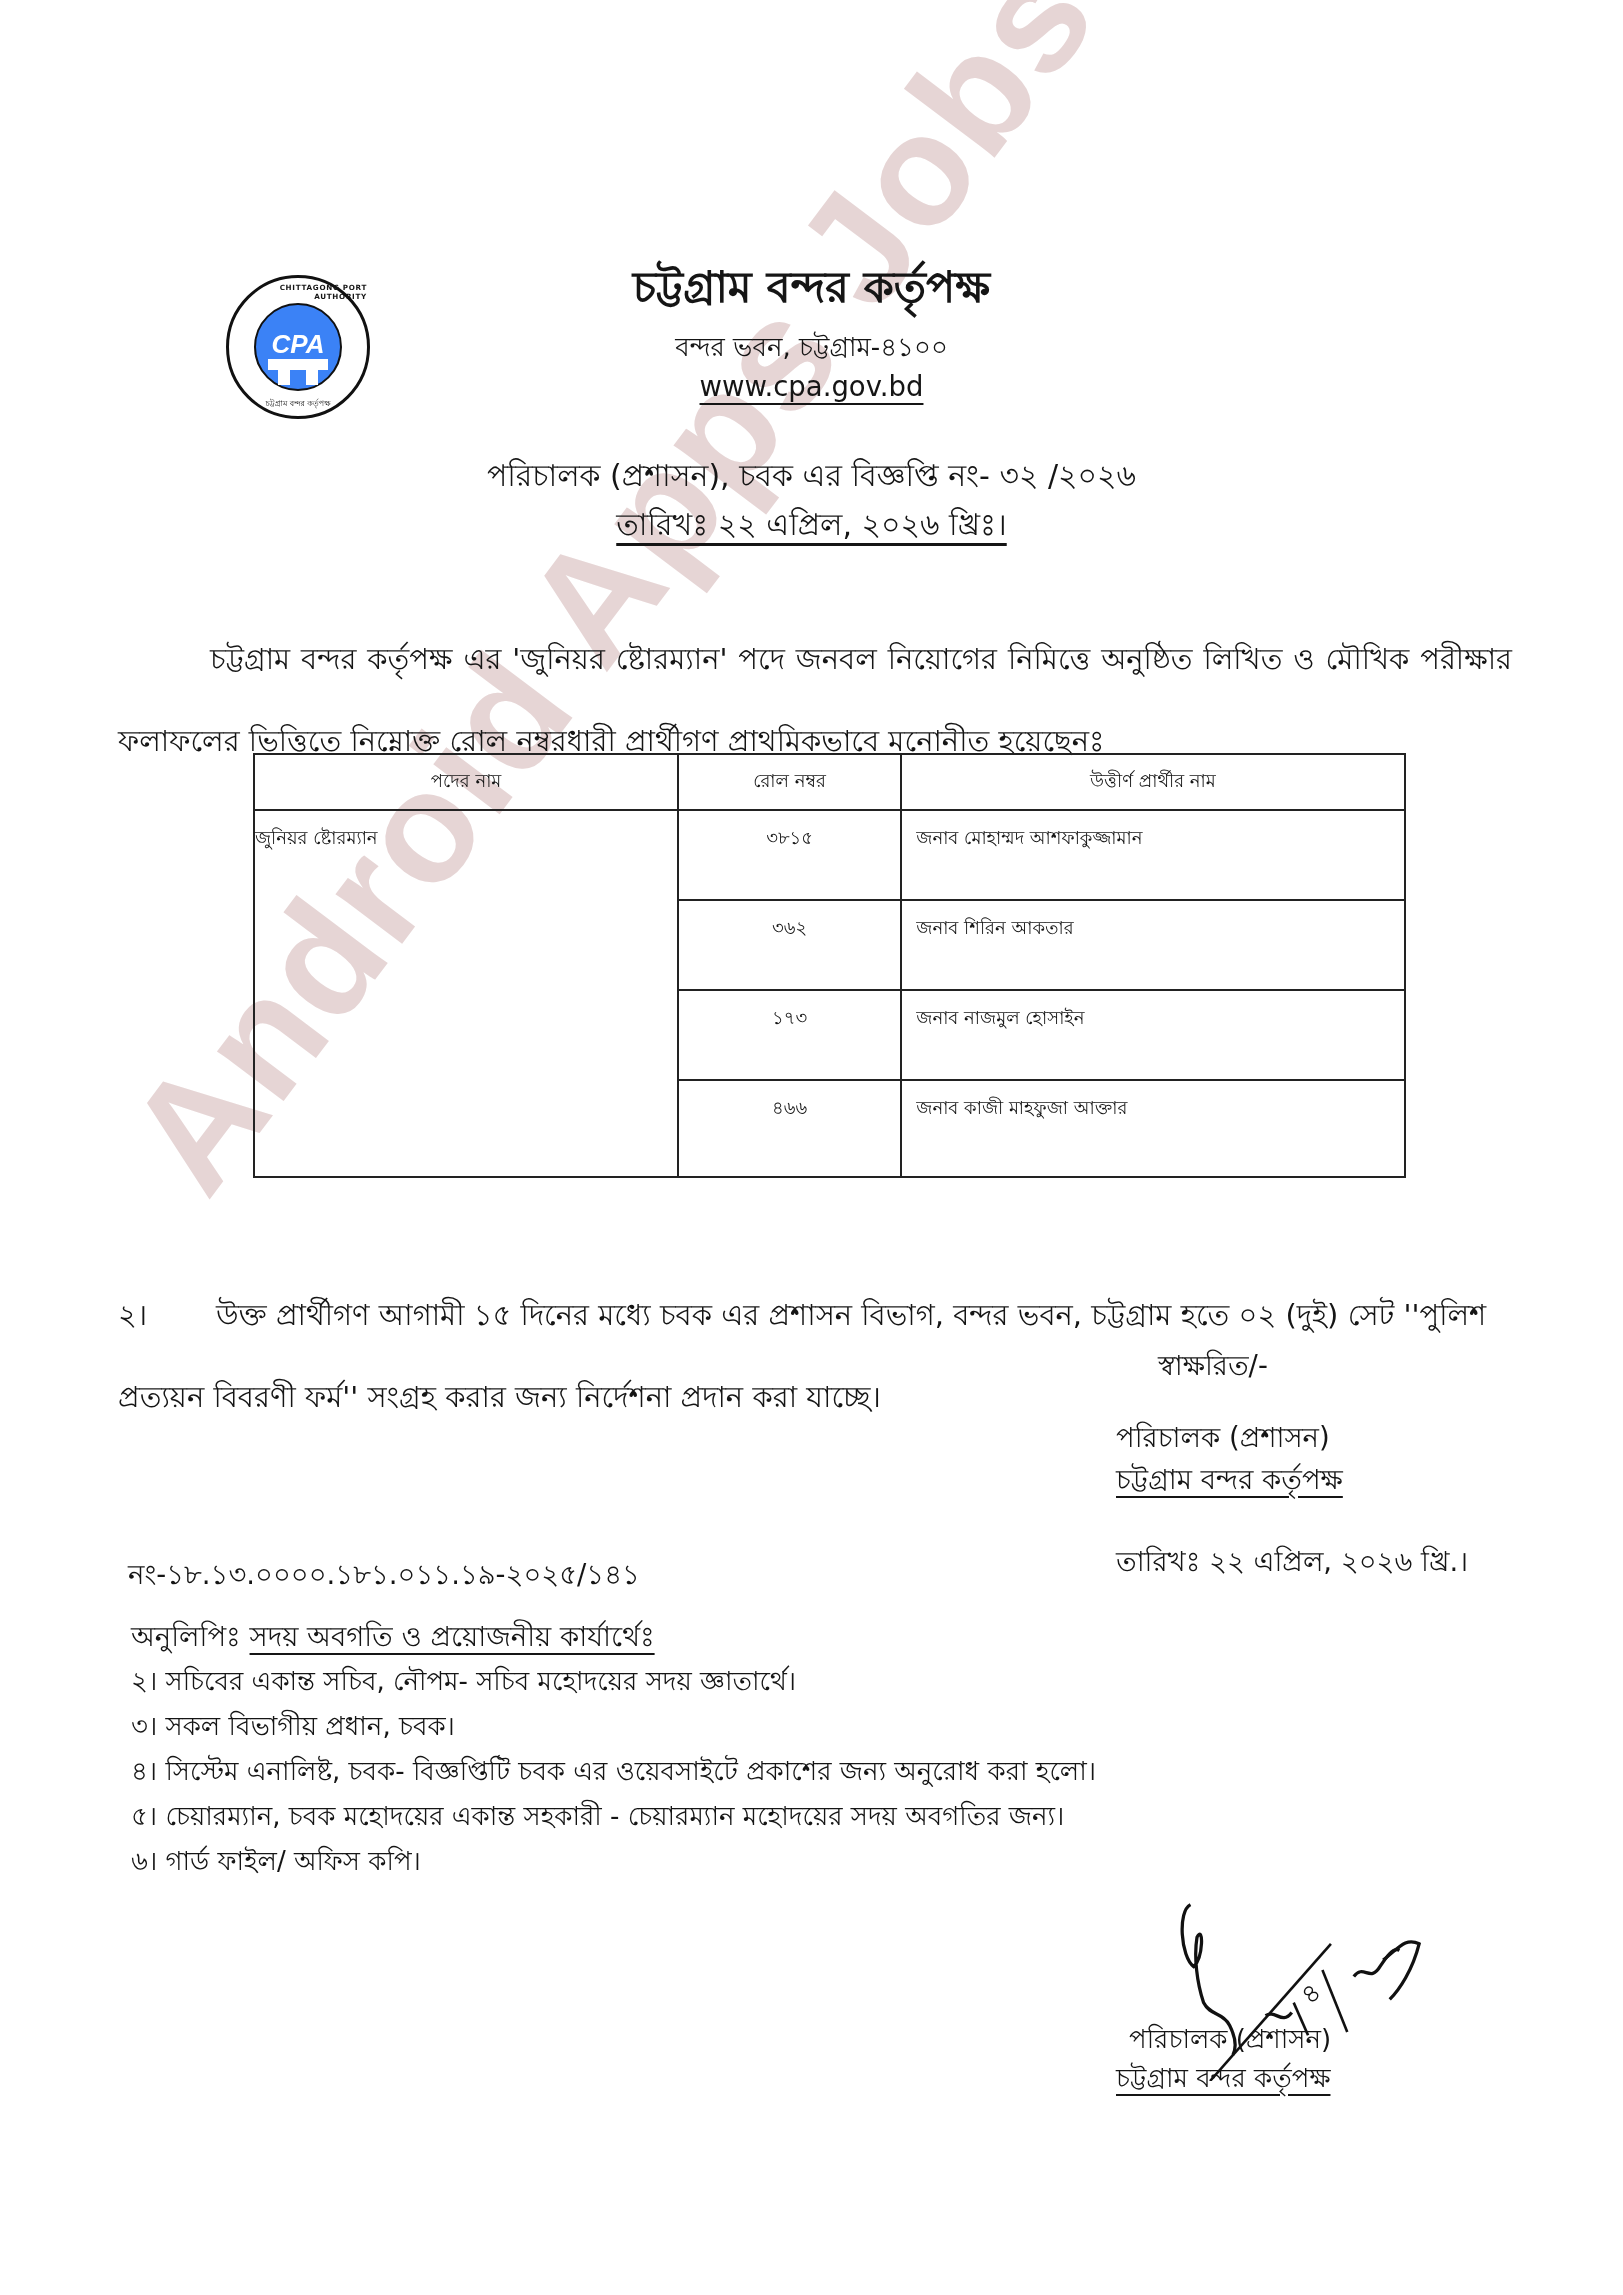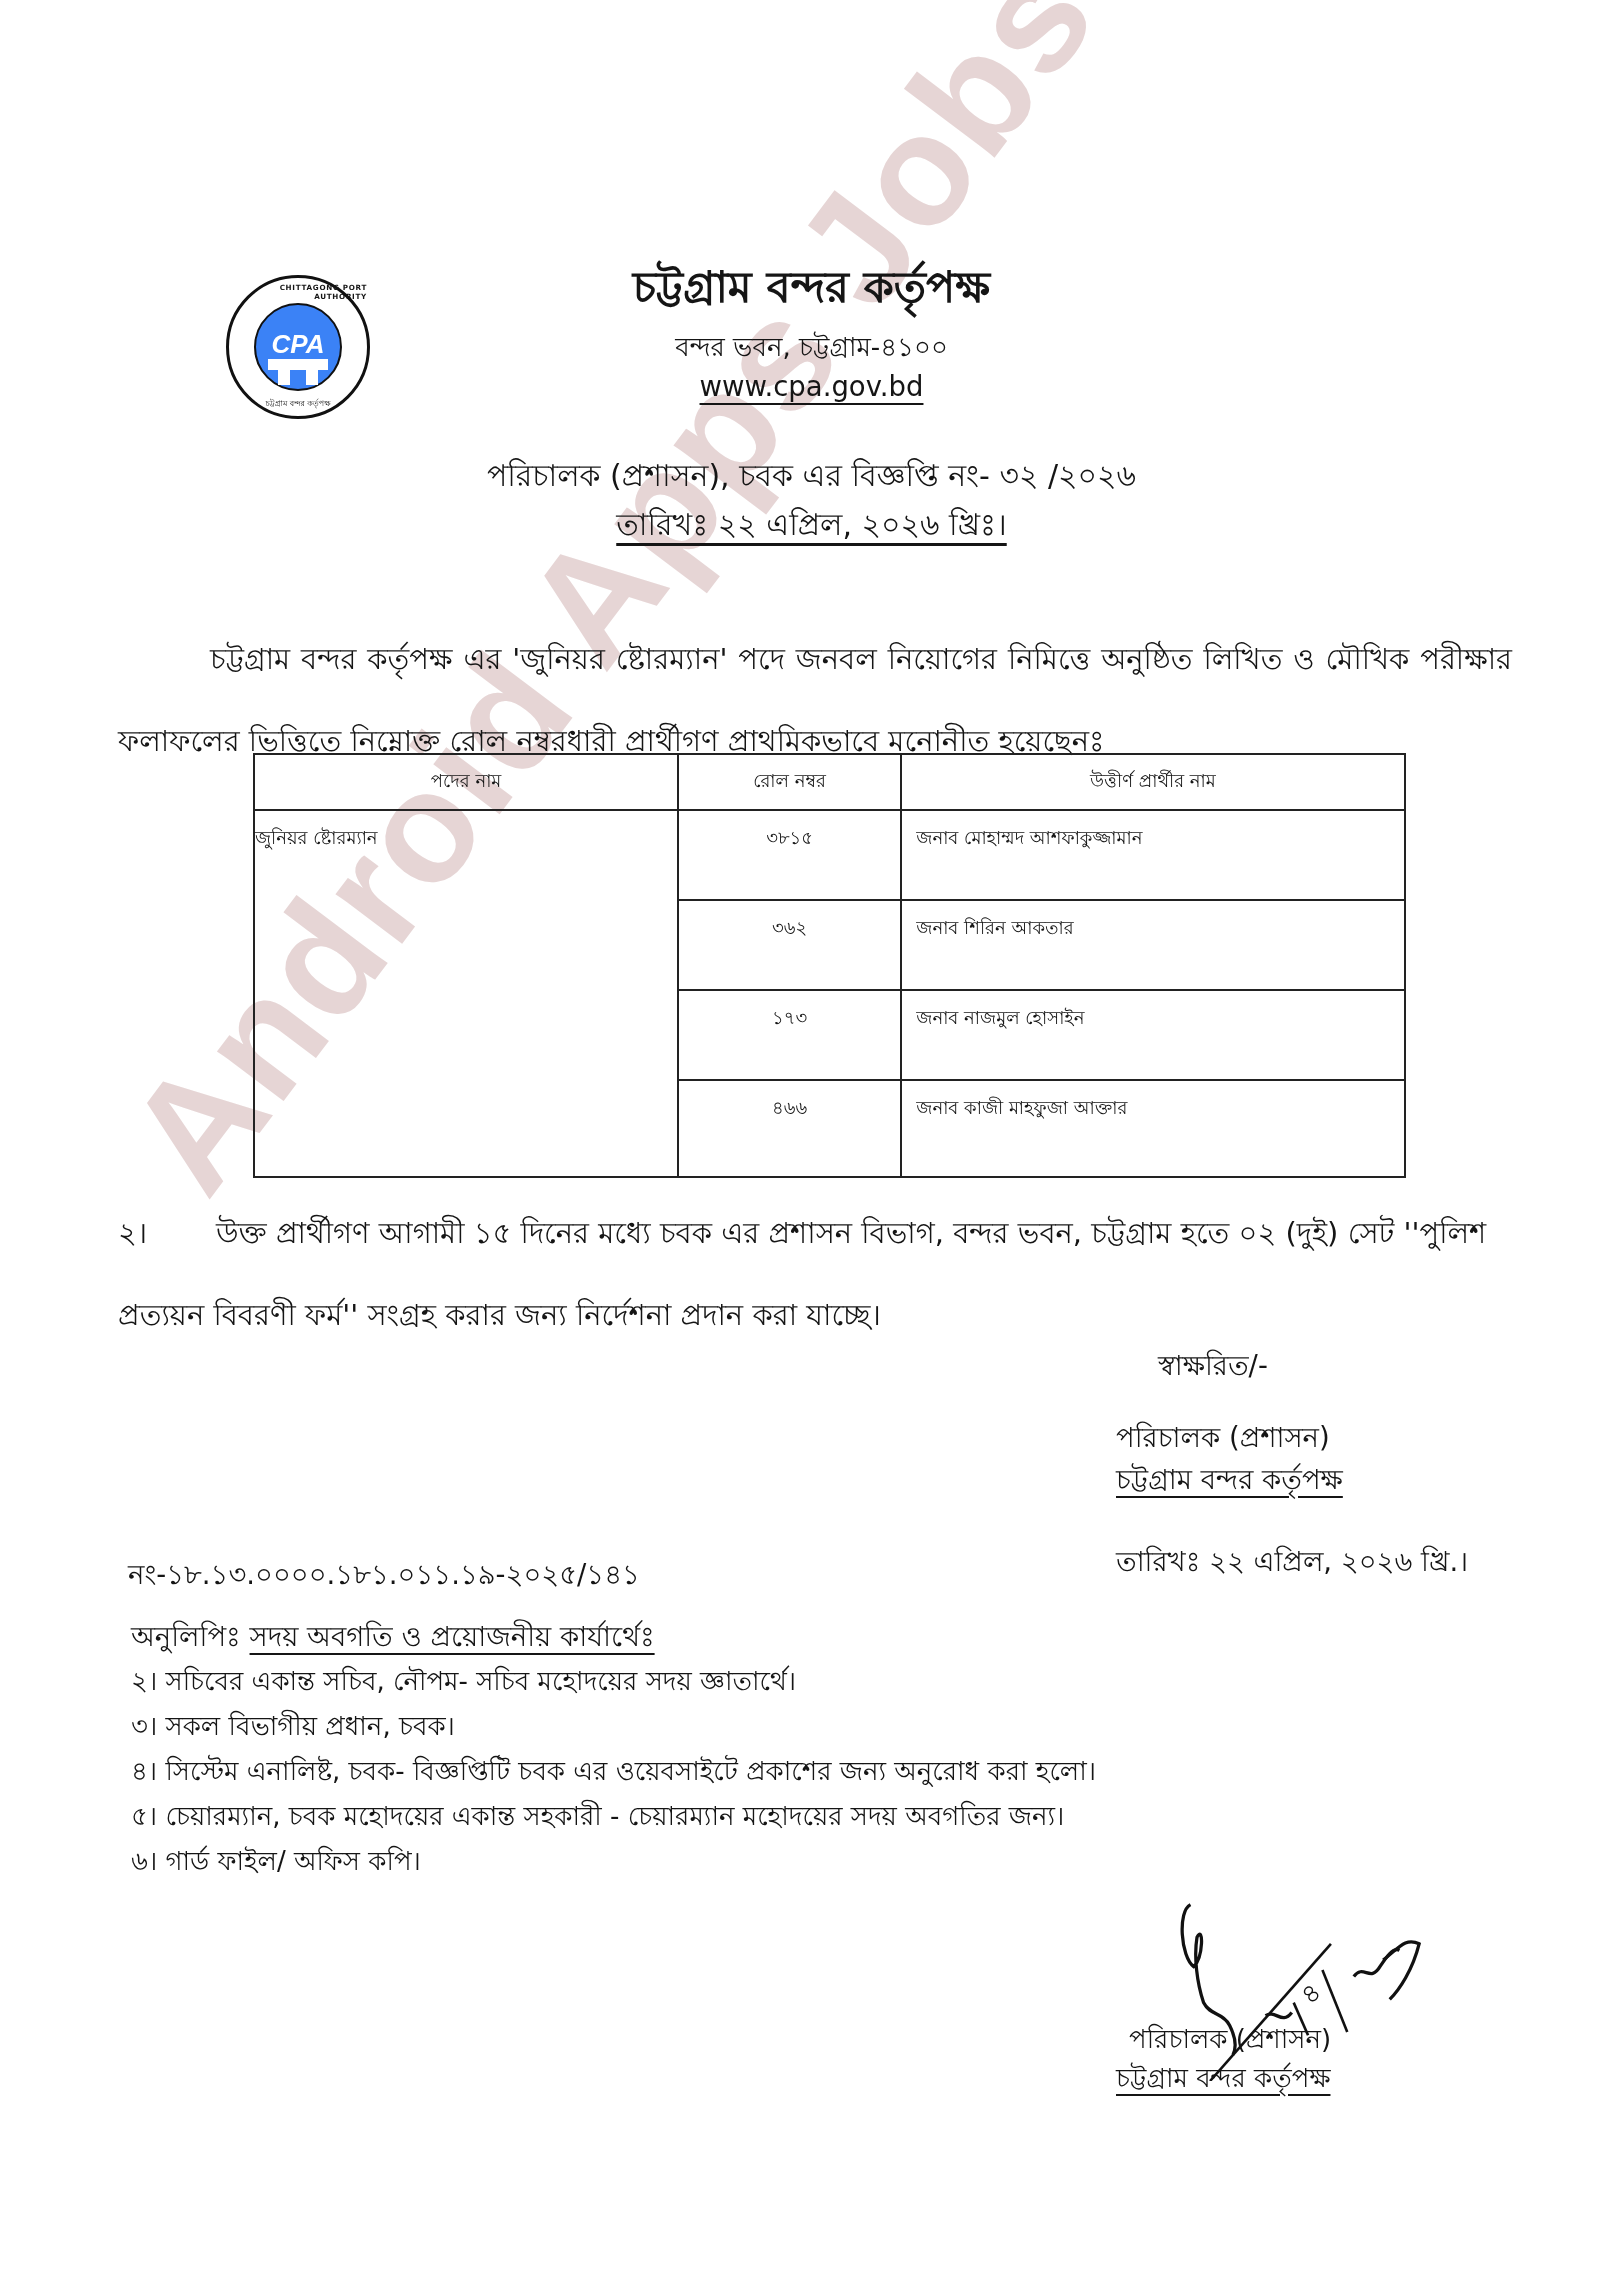--- a/index.html
+++ b/index.html
@@ -49,21 +49,21 @@
     position: absolute; left: 253px; top: 753px; width: 1153px; border-collapse: collapse; font-size: 18px;
   }
   table.results td, table.results th { border: 2px solid #222; vertical-align: top; padding: 0; }
   table.results th { font-weight: normal; height: 54px; vertical-align: middle; text-align: center; }
   .col-post { width: 425px; }
   .col-roll { width: 222px; }
   .col-name { width: 505px; }
   td.post-cell { padding-top: 13px !important; }
   td.roll-cell { text-align: center; padding-top: 13px !important; height: 75px; }
   td.name-cell { padding-left: 14.4px !important; padding-top: 13px !important; }
-  .para2 { left: 118px; width: 1394px; top: 1192px; font-size: 29px; line-height: 82px; }
+  .para2 { left: 118px; width: 1394px; top: 1274px; font-size: 29px; line-height: 82px; }
   .para2 .num { display: inline-block; width: 98px; }
   .sig1-label { left: 1158px; top: 1345px; font-size: 27.5px; }
   .sig1-title { left: 1116px; top: 1417px; font-size: 27.5px; }
   .sig1-org { left: 1116px; top: 1459px; font-size: 27.5px; text-decoration: underline; text-underline-offset: 6.5px; }
   .memo-no { left: 128px; top: 1554px; font-size: 27.5px; }
   .memo-date { left: 1116px; top: 1541px; font-size: 27.5px; }
   .cc-head { left: 131px; top: 1616px; font-size: 27.5px; }
   .cc-head .u { text-decoration: underline; text-underline-offset: 6.5px; }
   .cc-list { left: 131px; top: 1659px; font-size: 26px; line-height: 45px; margin: 0; padding: 0; list-style: none; }
   .signature-svg { left: 1112px; top: 1885px; }

